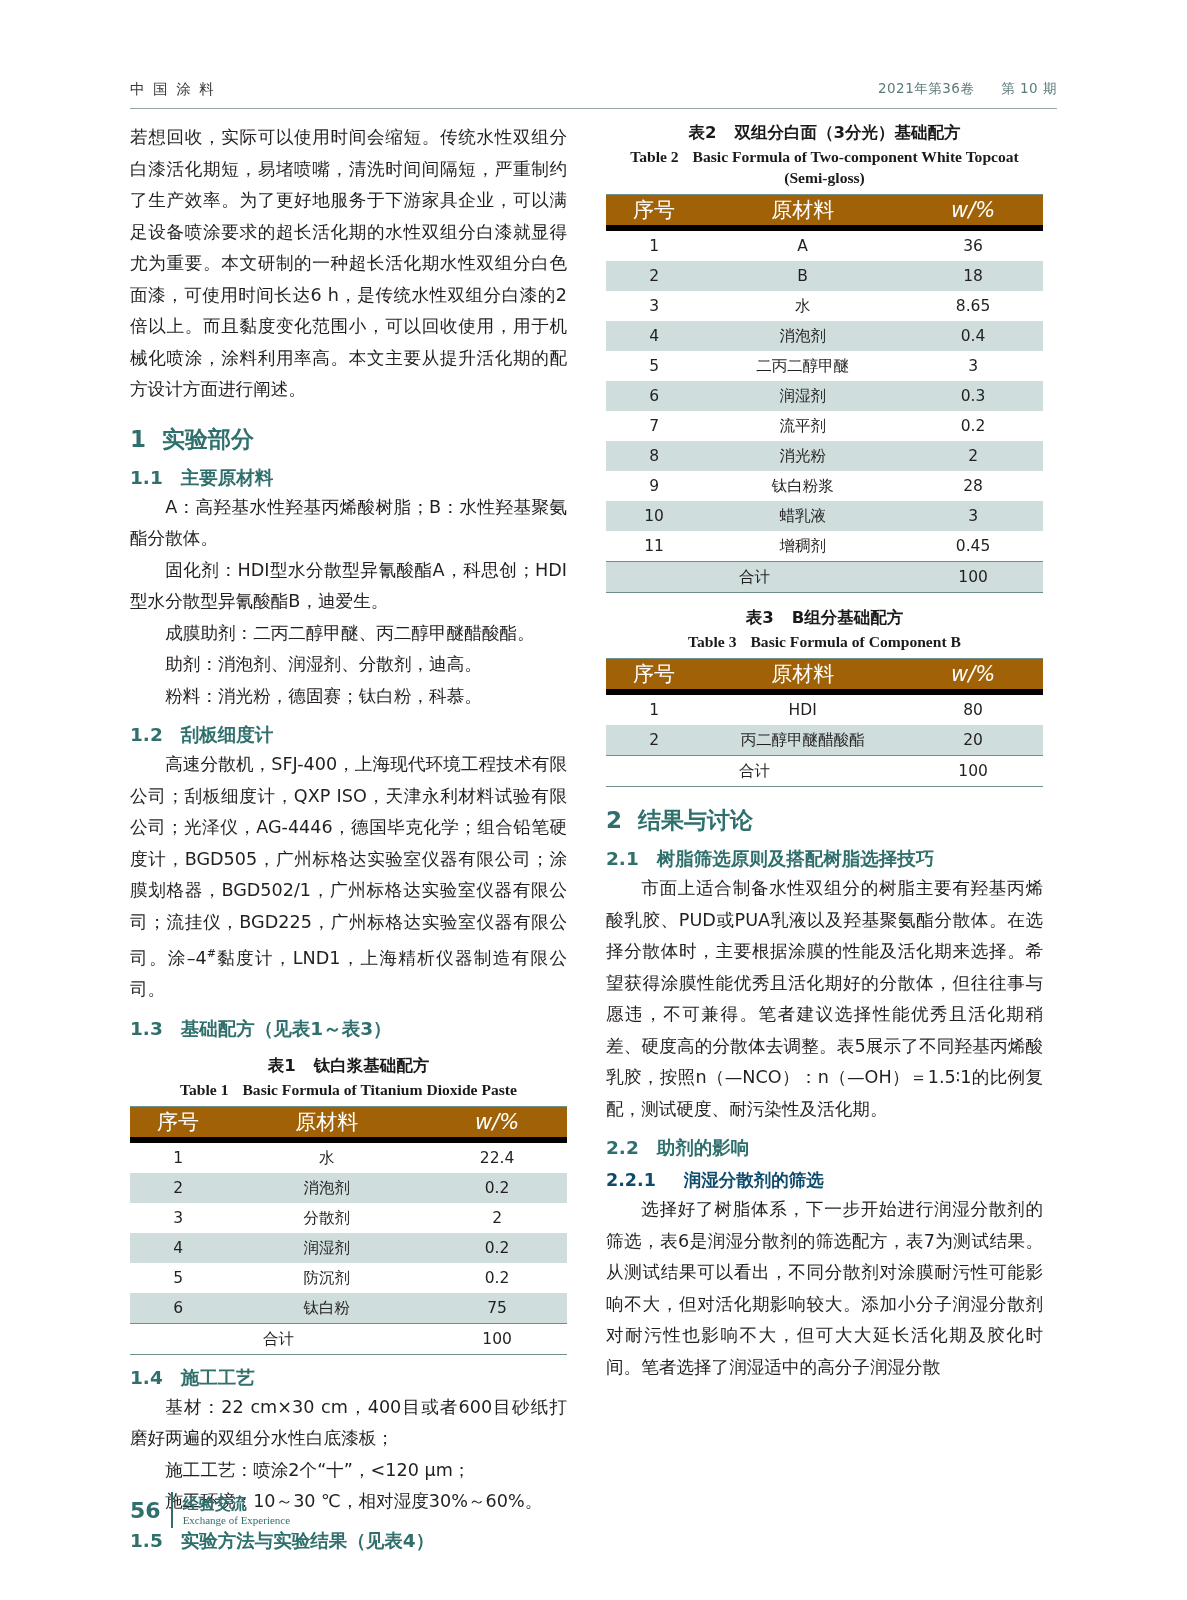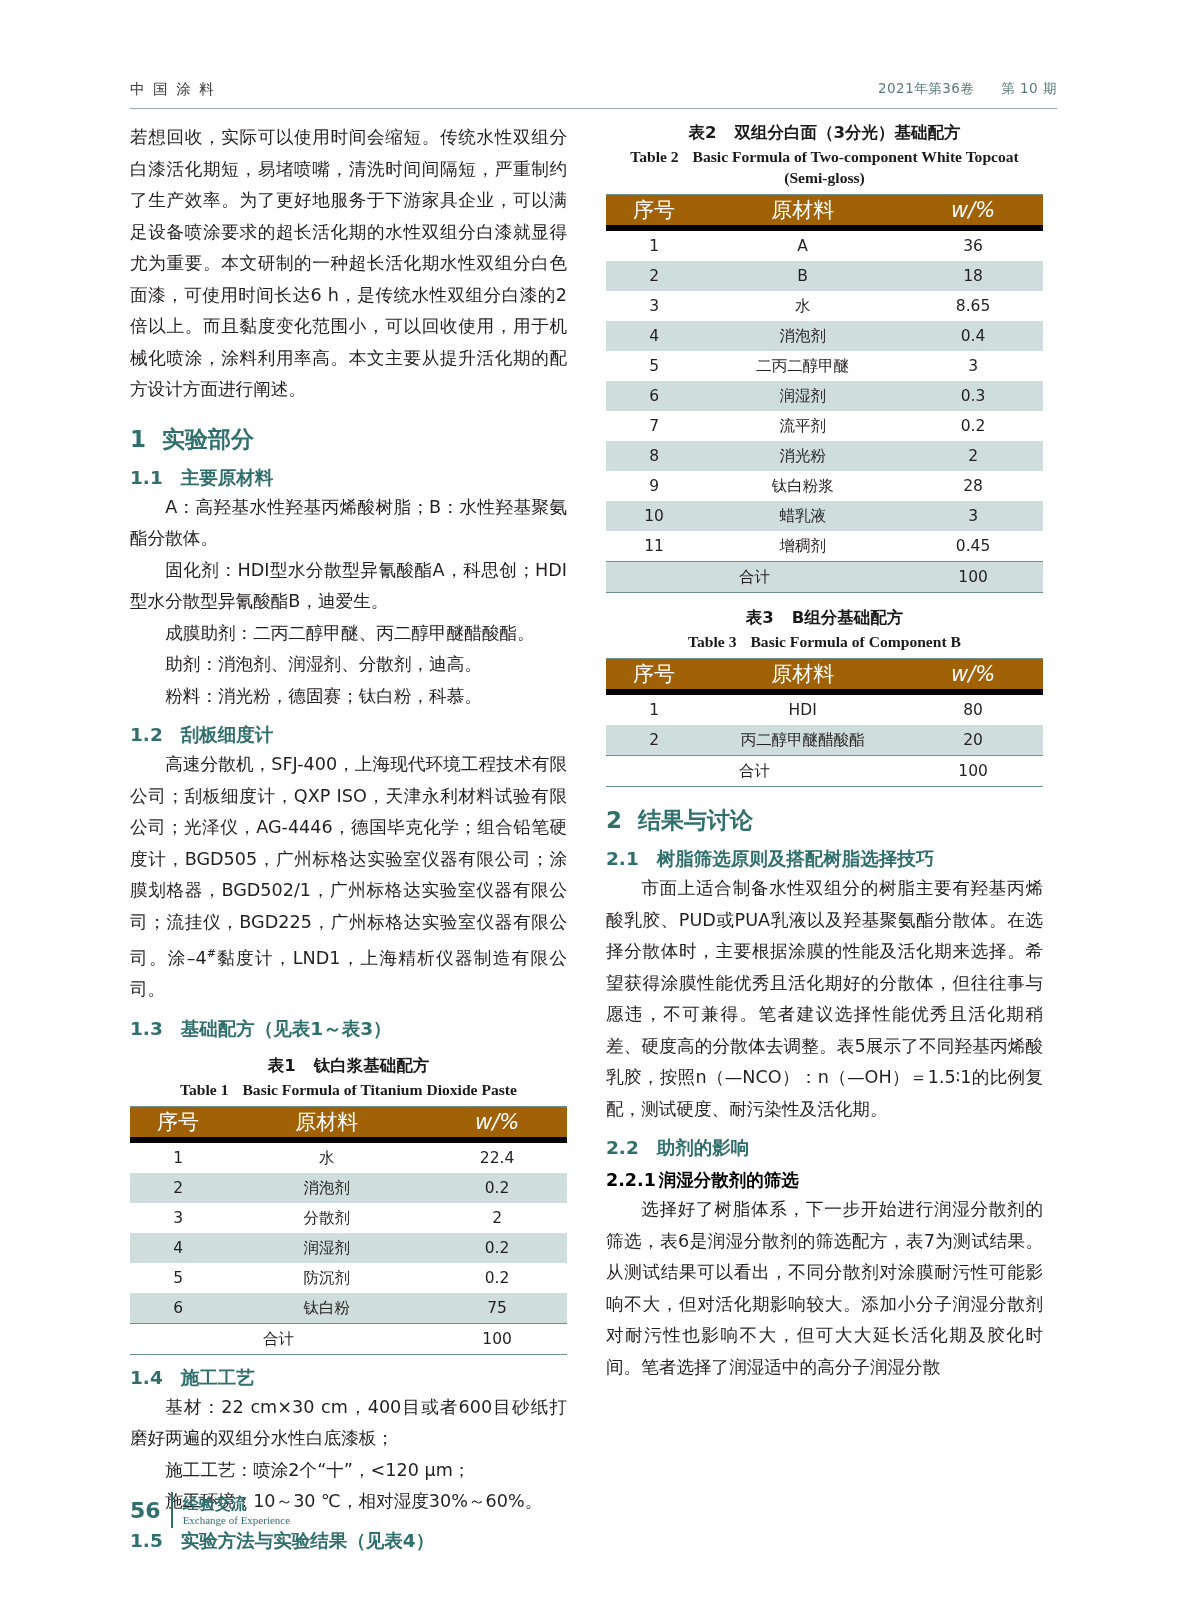--- a/index.html
+++ b/index.html
@@ -87,24 +87,24 @@
     color: #2f6f6c;
     display: flex;
     align-items: baseline;
     gap: 18px;
   }
   h4.h-3 {
     margin: 8px 0 2px 0;
     font-family: "DejaVu Sans", sans-serif;
     font-size: 17.5px;
     font-weight: bold;
-    color: #000000;
+    color: #0c4a6e;
     display: flex;
     align-items: baseline;
-    gap: 3px;
+    gap: 28px;
   }
 
   
   .table-block { margin: 14px 0 6px 0; }
   .tbl-caption-cn {
     text-align: center;
     font-family: "DejaVu Sans", sans-serif;
     font-size: 16.5px;
     font-weight: bold;
     color: #1a1a1a;

